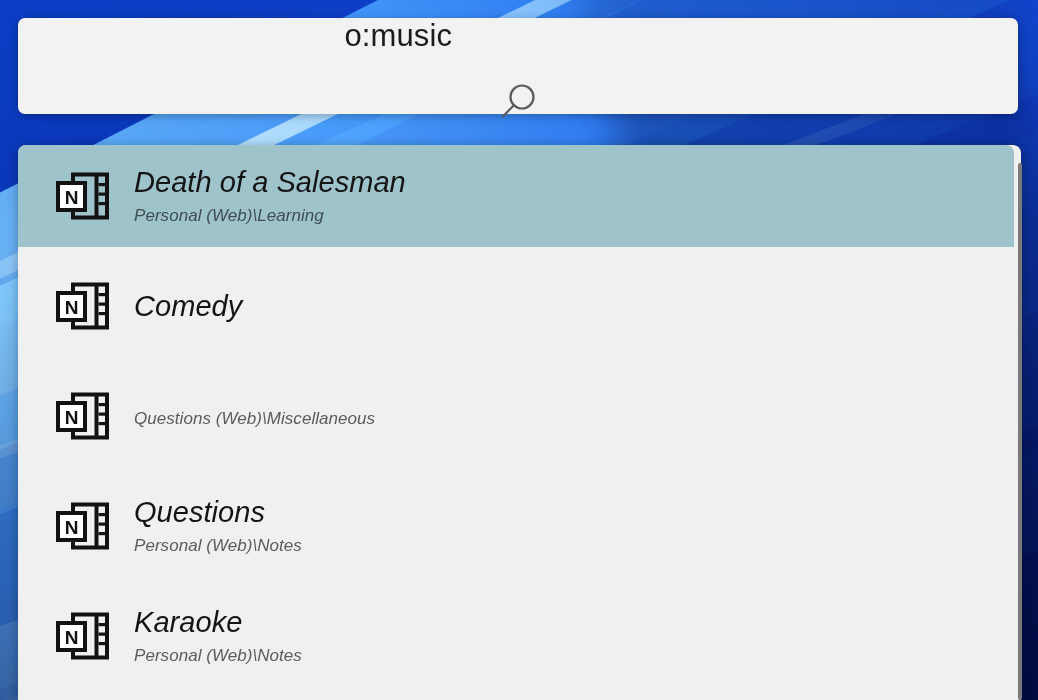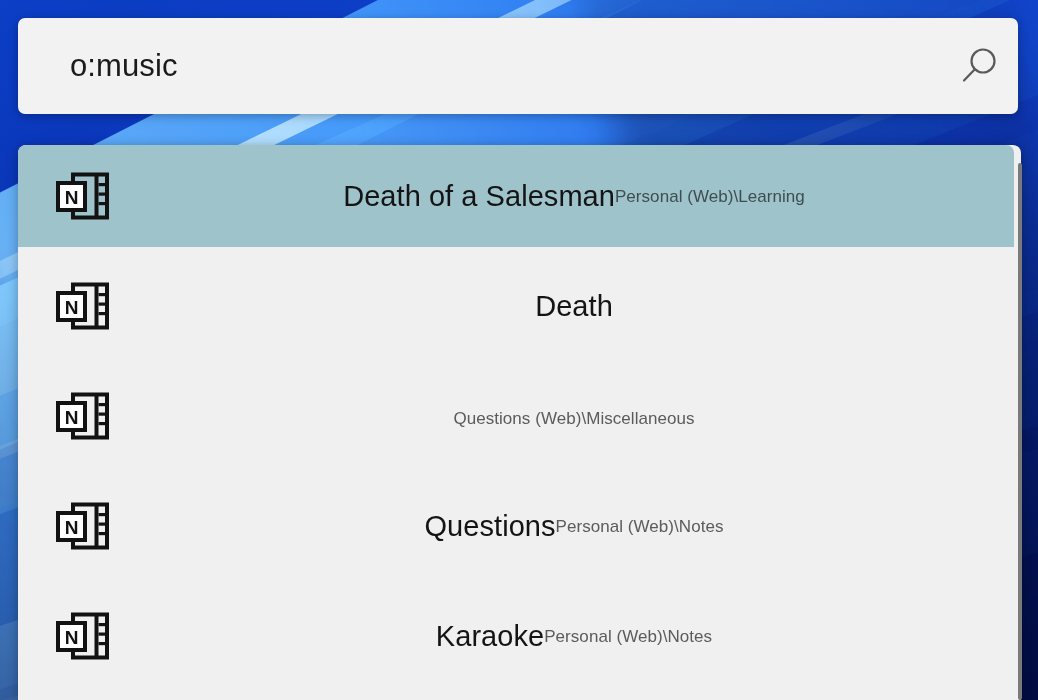--- a/index.html
+++ b/index.html
@@ -152,20 +152,21 @@
     position: absolute;
     left: 18px;
     top: 18px;
     width: 1000px;
     height: 96px;
     background: #f2f2f2;
     border-radius: 7px;
     box-shadow: 0 2px 10px rgba(0,0,0,0.28);
     display: flex;
     align-items: center;
+    flex-direction: column;
   }
 
   .search-input {
     flex: 1 1 auto;
     border: none;
     outline: none;
     background: transparent;
     font-family: "Liberation Sans", sans-serif;
     font-size: 31px;
     font-weight: 400;
@@ -235,21 +236,23 @@
     height: 48px;
     margin-right: 24px;
     display: block;
   }
   .result-icon svg { display: block; }
 
   .result-text {
     flex: 1 1 auto;
     min-width: 0;
     display: flex;
+    flex-direction: column;
     justify-content: center;
+    font-style: italic;
   }
 
   .result-title {
     font-size: 29px;
     font-weight: 400;
     color: #141414;
     line-height: 1.12;
     letter-spacing: 0.05px;
     white-space: nowrap;
   }
@@ -346,21 +349,21 @@
           <rect x="17" y="2.5" width="34" height="43" fill="none" stroke="#121212" stroke-width="4"></rect>
           <rect x="38.5" y="2.5" width="4" height="43" fill="#121212"></rect>
           <rect x="42.5" y="11" width="8.5" height="3.2" fill="#121212"></rect>
           <rect x="42.5" y="20.5" width="8.5" height="3.2" fill="#121212"></rect>
           <rect x="42.5" y="30" width="8.5" height="3.2" fill="#121212"></rect>
           <rect x="2" y="11" width="27" height="27" fill="#ffffff" stroke="#121212" stroke-width="4"></rect>
           <text x="15.5" y="31.5" font-family="'Liberation Sans',sans-serif" font-size="19" font-weight="bold" fill="#121212" text-anchor="middle">N</text>
         </svg>
       </span>
       <span class="result-text">
-        <span class="result-title">Death</span>
+        <span class="result-title">Comedy</span>
       </span>
     </div>
 
     <div class="row-gap"></div>
 
     <div class="result-row">
       <span class="result-icon">
         <svg width="54" height="48" viewBox="0 0 54 48" aria-hidden="true">
           <rect x="17" y="2.5" width="34" height="43" fill="none" stroke="#121212" stroke-width="4"></rect>
           <rect x="38.5" y="2.5" width="4" height="43" fill="#121212"></rect>

